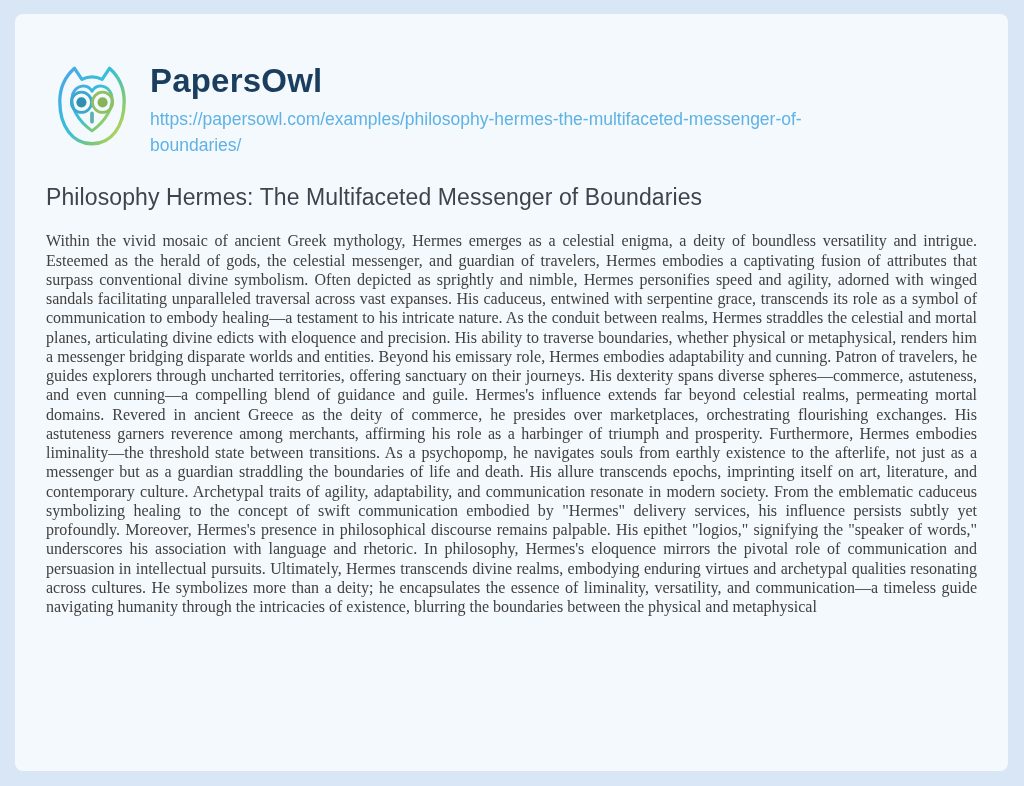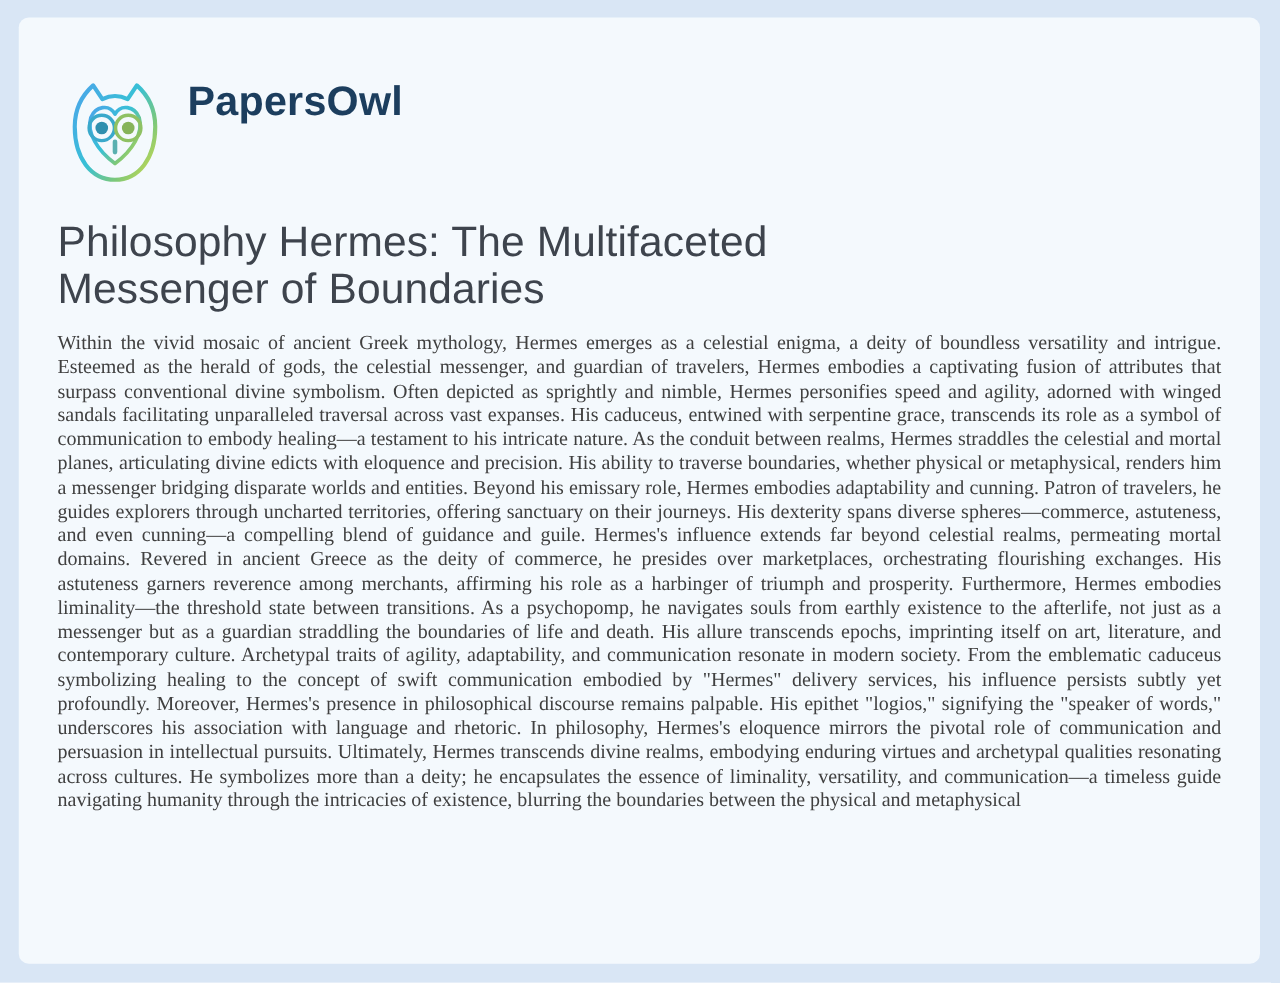--- a/index.html
+++ b/index.html
@@ -47,21 +47,21 @@
     line-height: 26px;
     color: #5fb2e4;
     max-width: 716px;
     word-break: break-word;
     text-decoration: none;
     display: block;
     font-weight: 400;
   }
   .article-title {
     margin-top: 21px;
-    font-size: 34px;
+    font-size: 23px;
     font-weight: 400;
     line-height: 37px;
     color: #3e444d;
     max-width: 700px;
     letter-spacing: 0.1px;
   }
   .article-body {
     margin-top: 15px;
     font-family: "Liberation Serif", serif;
     font-size: 16px;
@@ -104,20 +104,21 @@
 
           <circle cx="61.5" cy="48" r="11" stroke="#8fc163" stroke-width="3"></circle>
           <circle cx="61.5" cy="48" r="5.5" fill="#86b35a"></circle>
 
           <path d="M50,60 L50,69" stroke="#5ab0b0" stroke-width="4" stroke-linecap="round"></path>
         </svg>
       </div>
 
       <div class="header-text">
         <div class="brand">PapersOwl</div>
+        <a class="page-url" href="#">https://papersowl.com/examples/philosophy-hermes-the-multifaceted-messenger-of-boundaries/</a>
       </div>
     </div>
 
     <h1 class="article-title">Philosophy Hermes: The Multifaceted Messenger of Boundaries</h1>
 
     <p class="article-body">Within the vivid mosaic of ancient Greek mythology, Hermes emerges as a celestial enigma, a deity of boundless versatility and intrigue. Esteemed as the herald of gods, the celestial messenger, and guardian of travelers, Hermes embodies a captivating fusion of attributes that surpass conventional divine symbolism. Often depicted as sprightly and nimble, Hermes personifies speed and agility, adorned with winged sandals facilitating unparalleled traversal across vast expanses. His caduceus, entwined with serpentine grace, transcends its role as a symbol of communication to embody healing—a testament to his intricate nature. As the conduit between realms, Hermes straddles the celestial and mortal planes, articulating divine edicts with eloquence and precision. His ability to traverse boundaries, whether physical or metaphysical, renders him a messenger bridging disparate worlds and entities. Beyond his emissary role, Hermes embodies adaptability and cunning. Patron of travelers, he guides explorers through uncharted territories, offering sanctuary on their journeys. His dexterity spans diverse spheres—commerce, astuteness, and even cunning—a compelling blend of guidance and guile. Hermes's influence extends far beyond celestial realms, permeating mortal domains. Revered in ancient Greece as the deity of commerce, he presides over marketplaces, orchestrating flourishing exchanges. His astuteness garners reverence among merchants, affirming his role as a harbinger of triumph and prosperity. Furthermore, Hermes embodies liminality—the threshold state between transitions. As a psychopomp, he navigates souls from earthly existence to the afterlife, not just as a messenger but as a guardian straddling the boundaries of life and death. His allure transcends epochs, imprinting itself on art, literature, and contemporary culture. Archetypal traits of agility, adaptability, and communication resonate in modern society. From the emblematic caduceus symbolizing healing to the concept of swift communication embodied by "Hermes" delivery services, his influence persists subtly yet profoundly. Moreover, Hermes's presence in philosophical discourse remains palpable. His epithet "logios," signifying the "speaker of words," underscores his association with language and rhetoric. In philosophy, Hermes's eloquence mirrors the pivotal role of communication and persuasion in intellectual pursuits. Ultimately, Hermes transcends divine realms, embodying enduring virtues and archetypal qualities resonating across cultures. He symbolizes more than a deity; he encapsulates the essence of liminality, versatility, and communication—a timeless guide navigating humanity through the intricacies of existence, blurring the boundaries between the physical and metaphysical</p>
 
   </div>
 </div>
 

